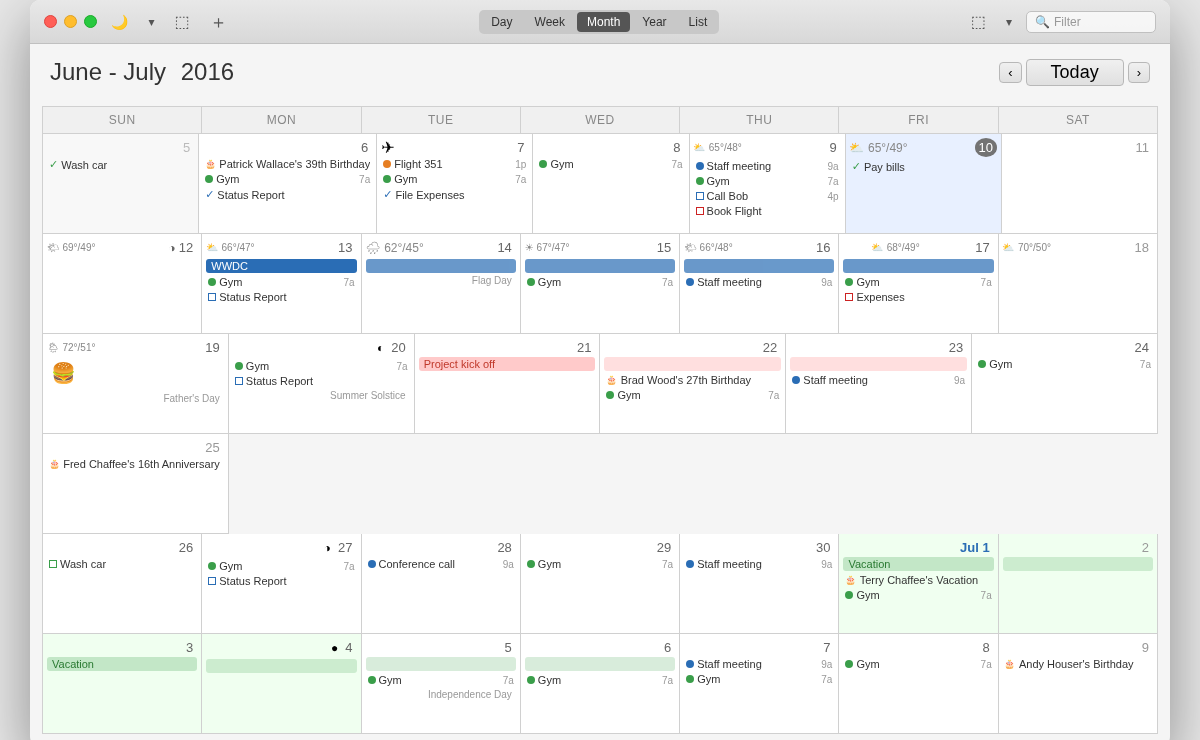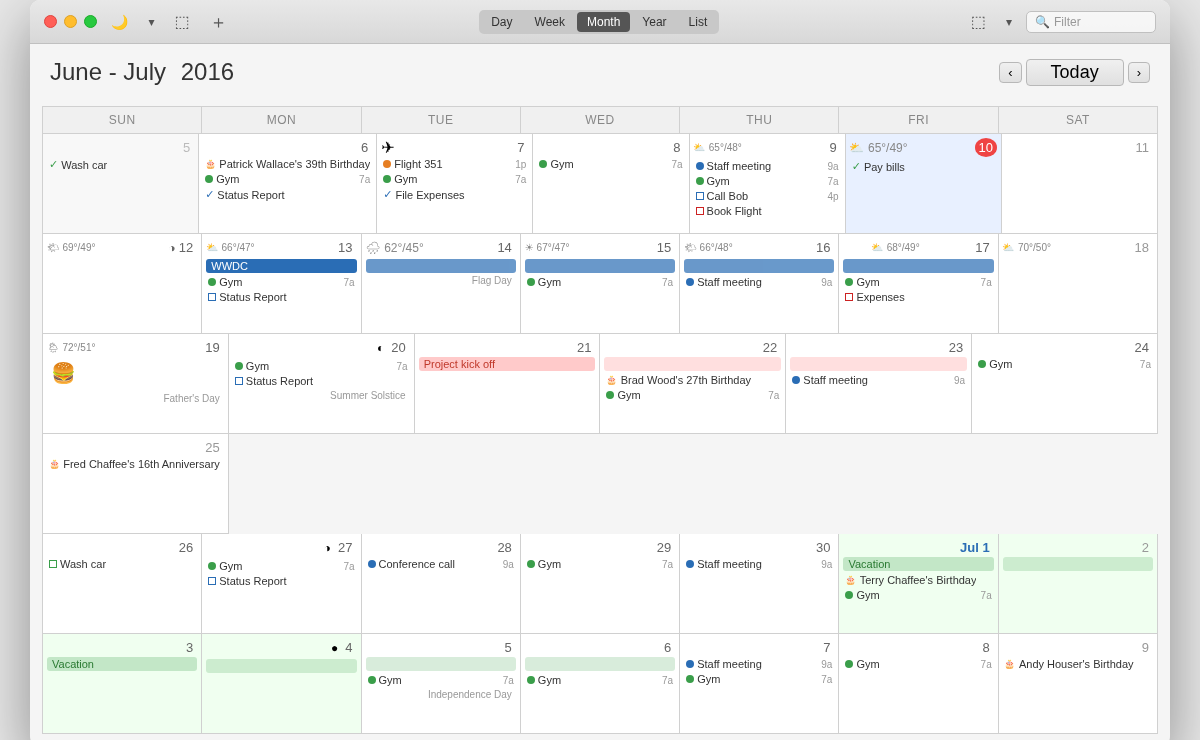--- a/index.html
+++ b/index.html
@@ -189,21 +189,21 @@
         </div>
         <div class="event">
           <span class="event-square-red"></span>
           <span class="event-label">Book Flight</span>
         </div>
       </div>
 
       <div class="day-cell today" style="background:#e8f0ff;">
         <div style="display:flex; justify-content:space-between; align-items:center; margin-bottom:2px;">
           <span style="font-size:12px; color:#888;">⛅ 65°/49°</span>
-          <div style="background:#ef4444; color:white; border-radius:50%; width:22px; height:19px; display:flex; align-items:center; justify-content:center; font-size:13px; font-weight:500;text-align:right;">10</div>
+          <div style="background:#737373; color:white; border-radius:50%; width:22px; height:19px; display:flex; align-items:center; justify-content:center; font-size:13px; font-weight:500;text-align:right;">10</div>
         </div>
         <div class="event">
           <span class="event-check">✓</span>
           <span class="event-label">Pay bills</span>
         </div>
       </div>
 
       <div class="day-cell">
         <div class="day-num sat">11</div>
       </div>
@@ -424,21 +424,21 @@
           <span class="event-label">Staff meeting</span>
           <span class="event-time">9a</span>
         </div>
       </div>
 
       <div class="day-cell" style="background:#f0fff0;">
         <div class="day-num" style="color:#2a6db5; font-weight:600;">Jul 1</div>
         <div style="background: rgba(58,158,74,0.25); color:#2a7a32; border-radius:3px; padding:1px 5px; font-size:11px; margin-bottom:2px;">Vacation</div>
         <div class="event">
           <span style="font-size:9px;color:#cc2222;flex-shrink:0;">🎂</span>
-          <span class="event-label">Terry Chaffee's Birthday</span>
+          <span class="event-label">Terry Chaffee's Vacation</span>
         </div>
         <div class="event">
           <span class="event-dot green"></span>
           <span class="event-label">Gym</span>
           <span class="event-time">7a</span>
         </div>
       </div>
 
       <div class="day-cell" style="background:#f0fff0;">
         <div class="day-num sat">2</div>

